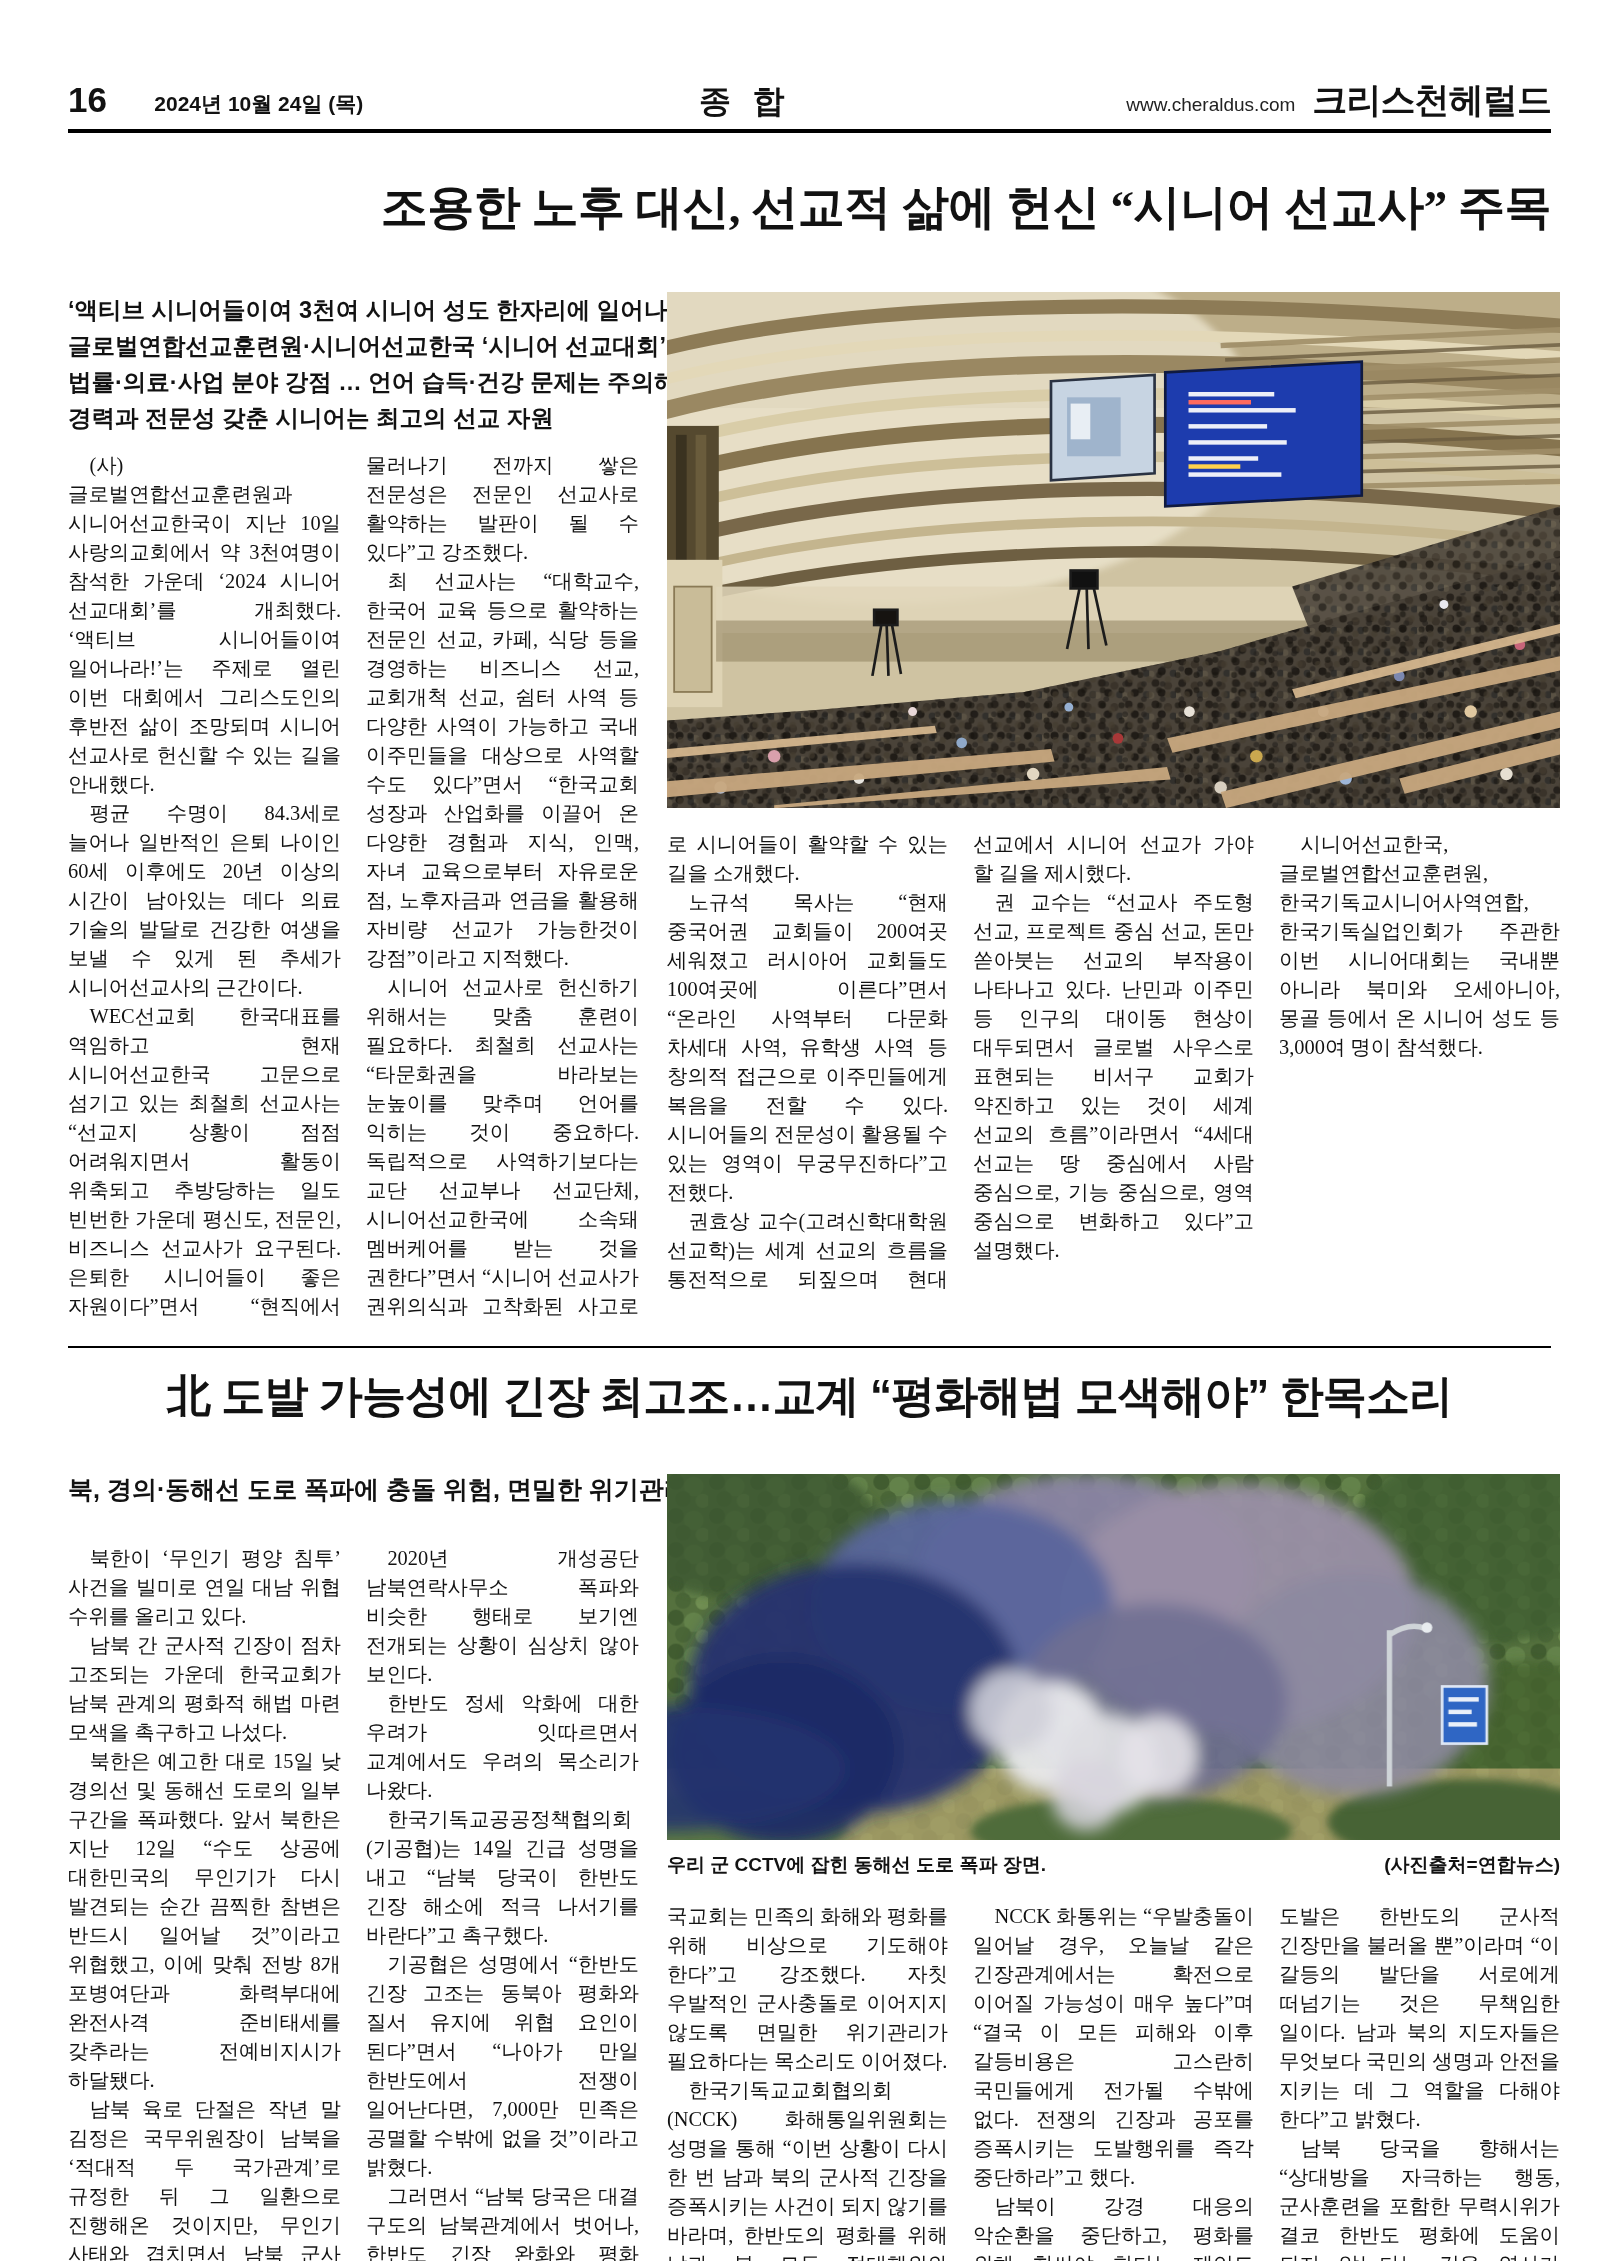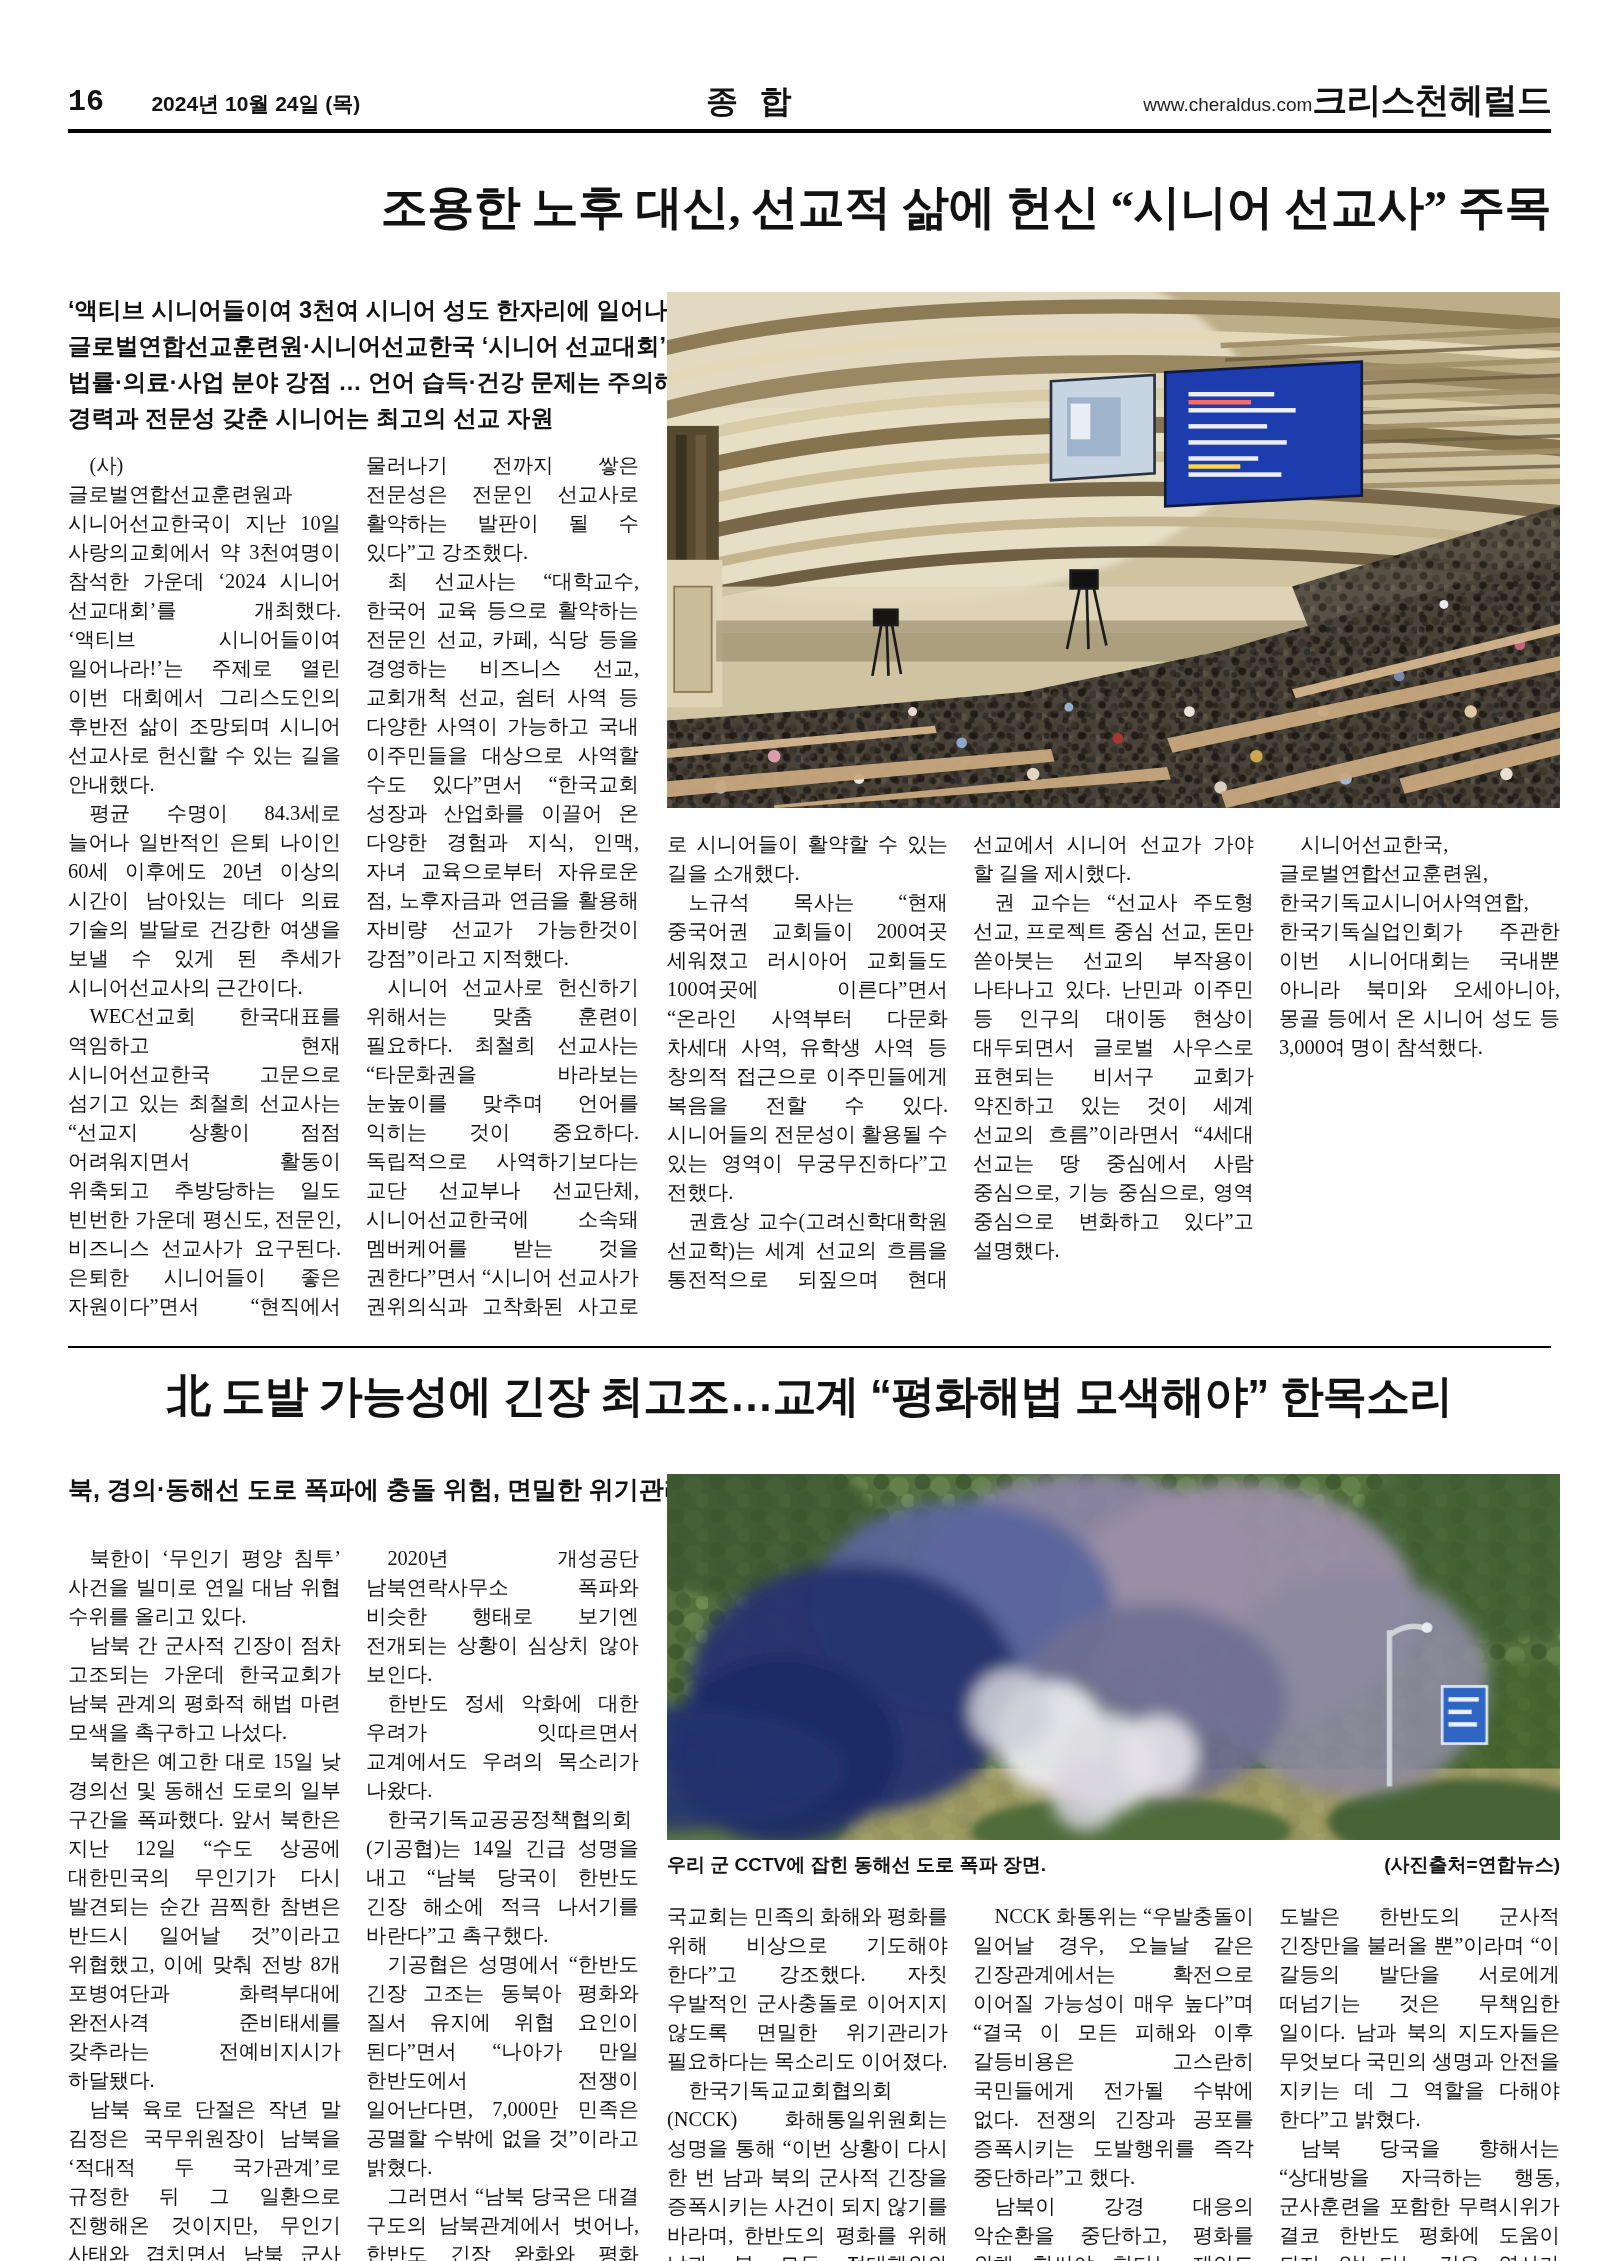--- a/index.html
+++ b/index.html
@@ -8,24 +8,24 @@
     width:1619px;height:2434px;
     background:#ffffff;
     color:#121212;
     font-family:"Liberation Serif","DejaVu Serif",serif;
     overflow:hidden;
   }
   .inner{padding:63px 68px 0 68px;}
   
   .ph{display:flex;align-items:flex-end;justify-content:space-between;height:54px;}
   .ph-left{display:flex;align-items:flex-end;gap:15.4px;font-family:"Liberation Sans","DejaVu Sans",sans-serif;}
-  .ph-num{font-size:30px;font-weight:700;line-height:1;font-family:Liberation Mono, monospace;}
+  .ph-num{font-size:35px;font-weight:700;line-height:1;}
   .ph-date{font-size:21px;font-weight:600;line-height:1.25;margin-left:32px;}
   .ph-section{font-size:32px;font-weight:800;letter-spacing:6.3px;line-height:1;font-family:"Liberation Sans","DejaVu Sans",sans-serif;}
-  .ph-right{display:flex;align-items:flex-end;}
+  .ph-right{display:flex;align-items:flex-end;gap:17px;}
   .ph-url{font-size:19px;color:#222;font-family:"Liberation Sans","DejaVu Sans",sans-serif;line-height:1.2;}
   .ph-logo{font-size:35px;font-weight:800;letter-spacing:-0.9px;line-height:1;font-family:"Liberation Sans","DejaVu Sans",sans-serif;}
   .rule-heavy{height:4.1px;background:#000;margin-top:11.8px;}
   .rule-thin{height:1.8px;background:#000;margin-top:22px;}
   
   .a1-headline{
     margin-top:47px;text-align:right;
     font-size:47px;font-weight:700;letter-spacing:-0.5px;
     line-height:1.15;
   }

